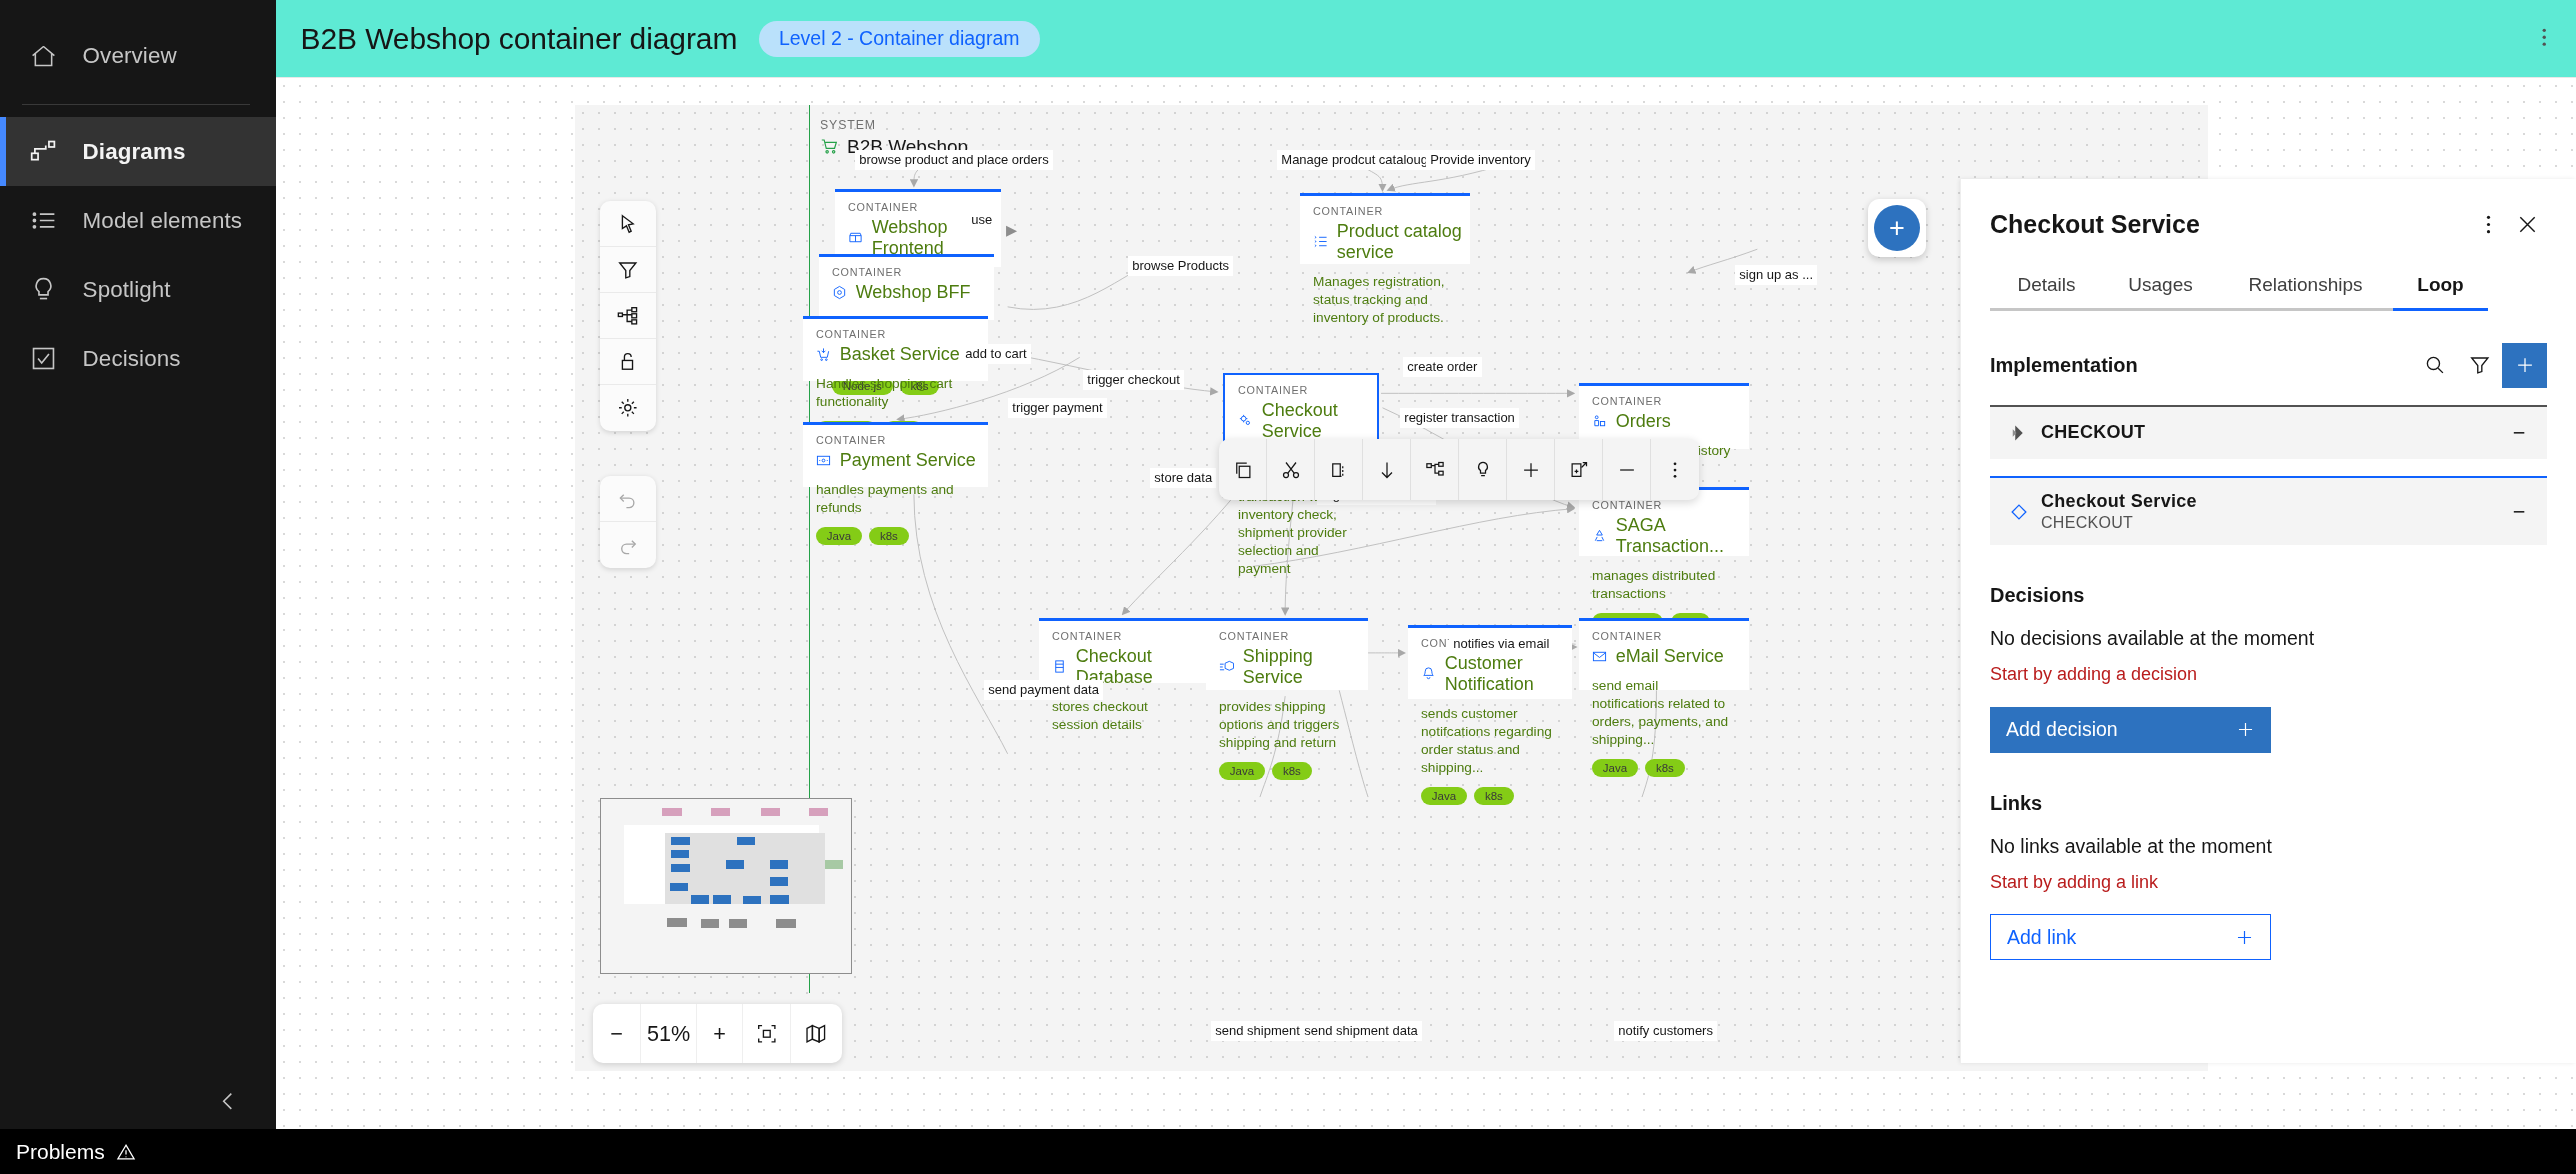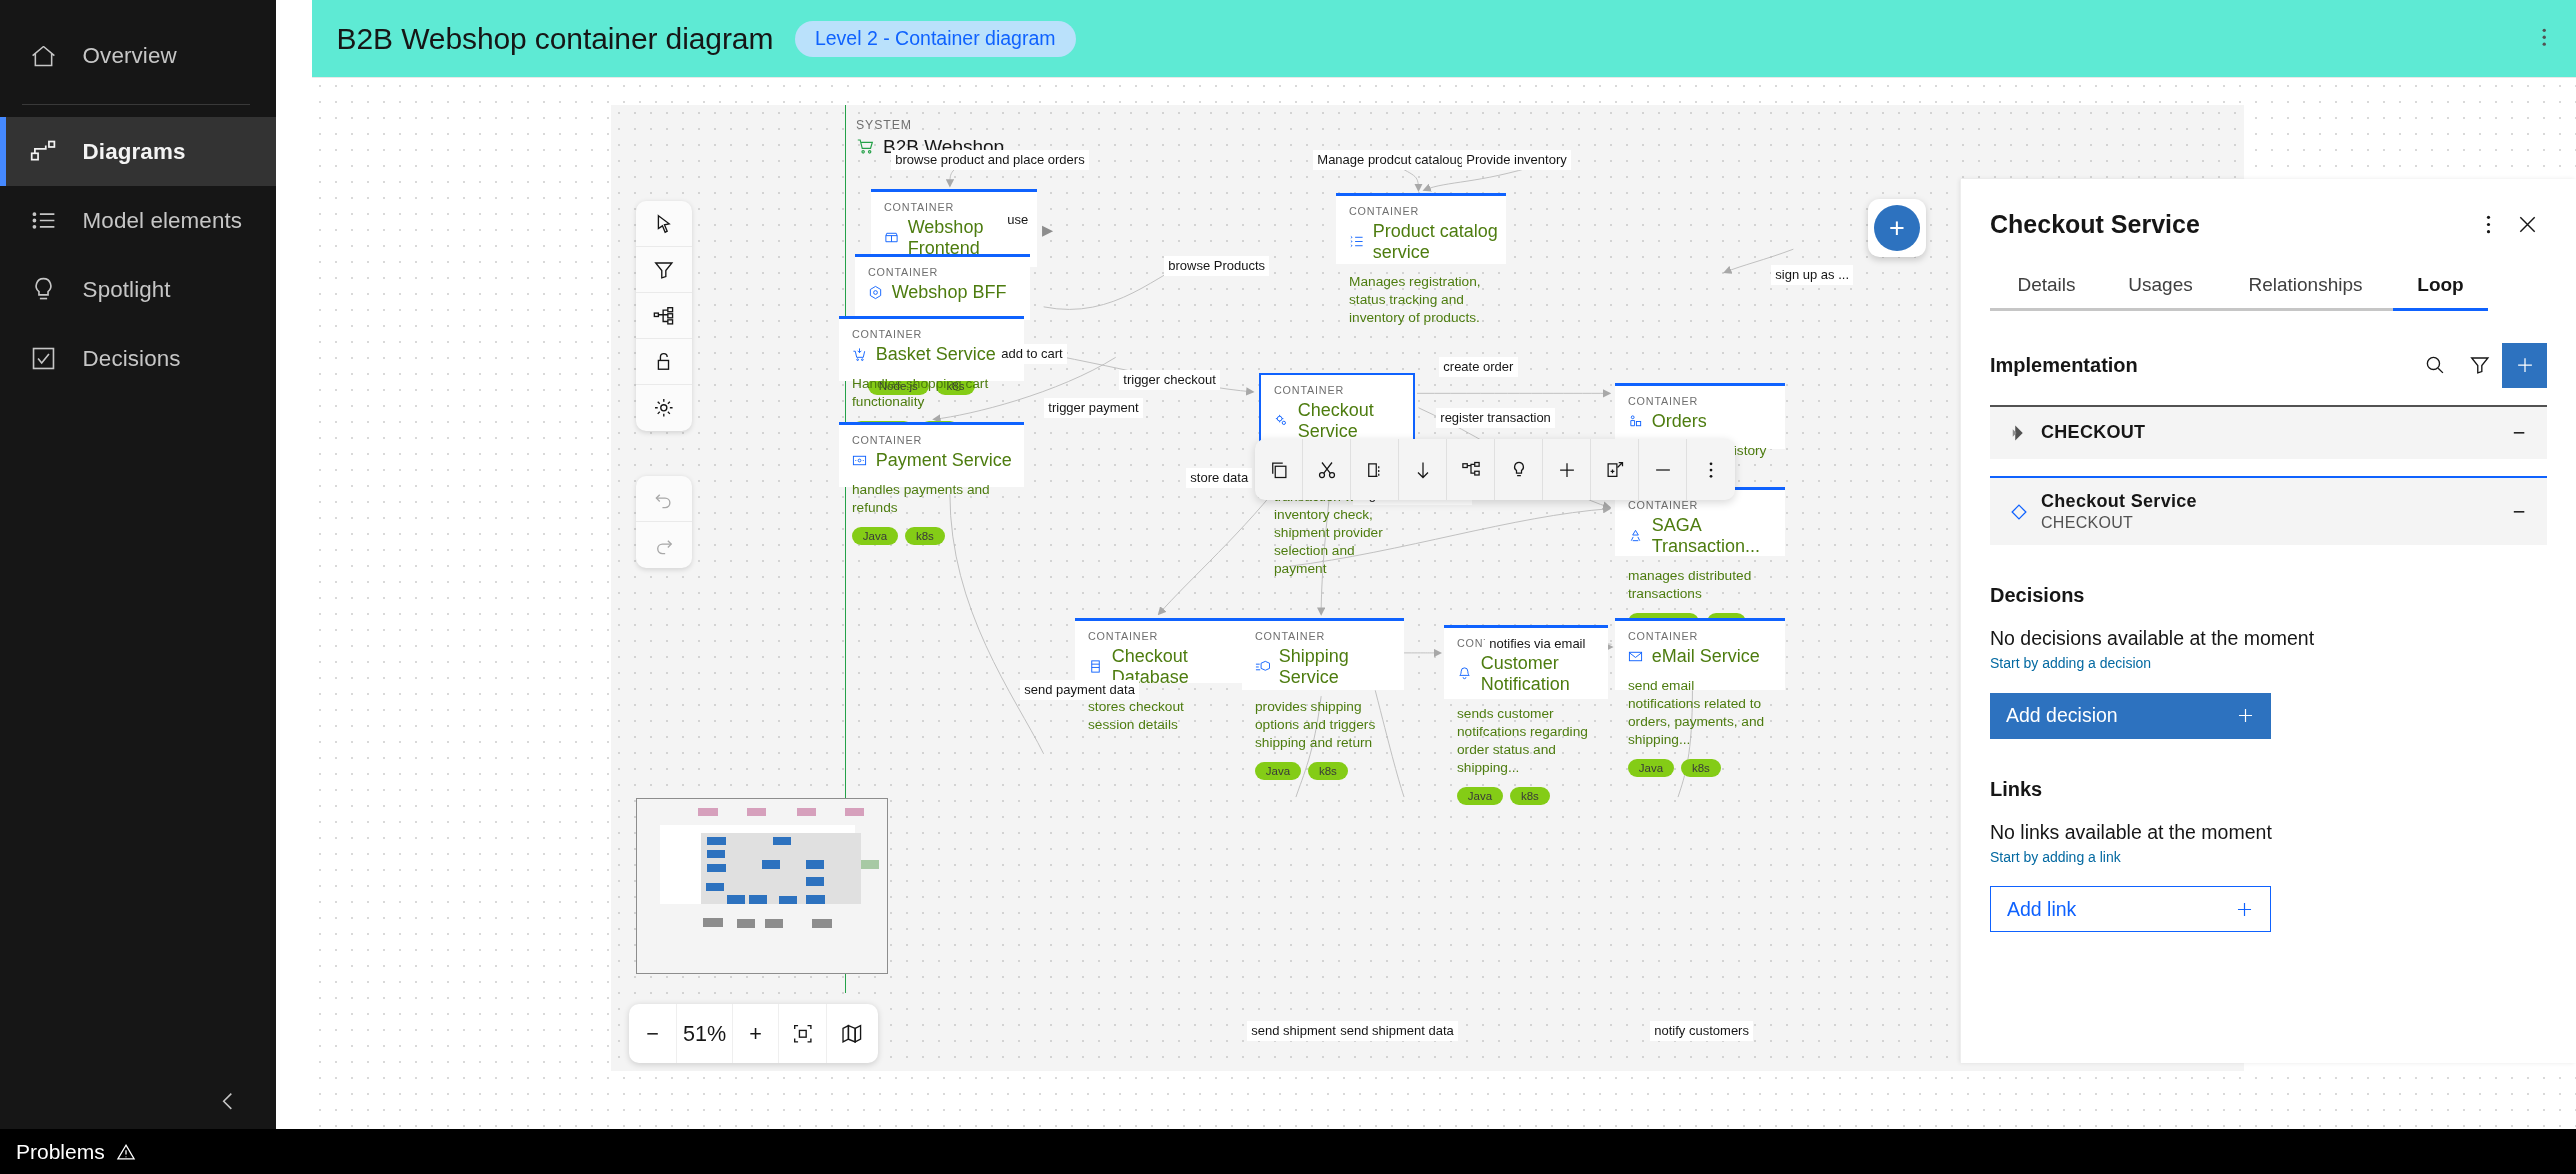--- a/index.html
+++ b/index.html
@@ -2,21 +2,21 @@
 <html style="font-size:11.5px"><head>
 <meta charset="utf-8">
 <style>
   * { box-sizing: border-box; margin: 0; padding: 0; }
   html, body {
     width: 2576px; height: 1174px;
     font-family: "Liberation Sans", sans-serif;
     background: #ffffff;
     overflow: hidden;
   }
-  .app { position: relative; width: 2576px; height: 1174px; display: flex; gap: 36px; }
+  .app { position: relative; width: 2576px; height: 1174px; display: flex; }
 
   
   .sidebar {
     width: 276px; height: 1174px; background: #161616;
     position: relative; flex: 0 0 276px;
     display: flex; flex-direction: column;
   }
   .nav-item {
     height: 69px; display: flex; align-items: center; gap: 21.6px;
     padding-left: 26px; color: #c6c6c6; position: relative; cursor: pointer;
@@ -163,21 +163,21 @@
     display: flex; align-items: center; padding: 13px 17.3px 13px 19px; min-height: 53px; cursor: pointer;
   }
   .impl-row.blue { border-top-color: #0f62fe; }
   .impl-row .ir-ico { width: 32px; display: flex; align-items: center; justify-content: flex-start; }
   .impl-row .ir-txt { flex: 1; }
   .impl-row .ir-t1 { font-size: 18px; font-weight: 700; color: #161616; letter-spacing: 0.3px; }
   .impl-row .ir-t2 { font-size: 16px; color: #525252; margin-top: 2.2px; letter-spacing: 0.3px; }
   .impl-row .ir-minus { color: #161616; font-size: 21.6px; padding-right: 4.3px; }
   .rp-h2 { font-size: 20px; font-weight: 700; color: #161616; margin-top: 39px; }
   .rp-empty { font-size: 19.5px; color: #161616; margin-top: 20px; }
-  .rp-sub { font-size: 14px; color: #0369a1; margin-top: 5px; }
+  .rp-sub { font-size: 18px; color: #b91c1c; margin-top: 14px; }
   .btn-primary {
     margin-top: 21.6px; width: 281px; height: 46px; background: #2d72bf; color: #fff;
     display: flex; align-items: center; border: none; cursor: pointer;
     font-size: 19.5px; font-family: inherit; padding: 0 16px;
   }
   .btn-primary .bl { flex: 1; text-align: left; }
   .btn-ghost {
     margin-top: 21.6px; width: 281px; height: 46px; background: #fff; color: #0f62fe;
     display: flex; align-items: center; border: 1.4px solid #0f62fe; cursor: pointer;
     font-size: 19.5px; font-family: inherit; padding: 0 16px;

